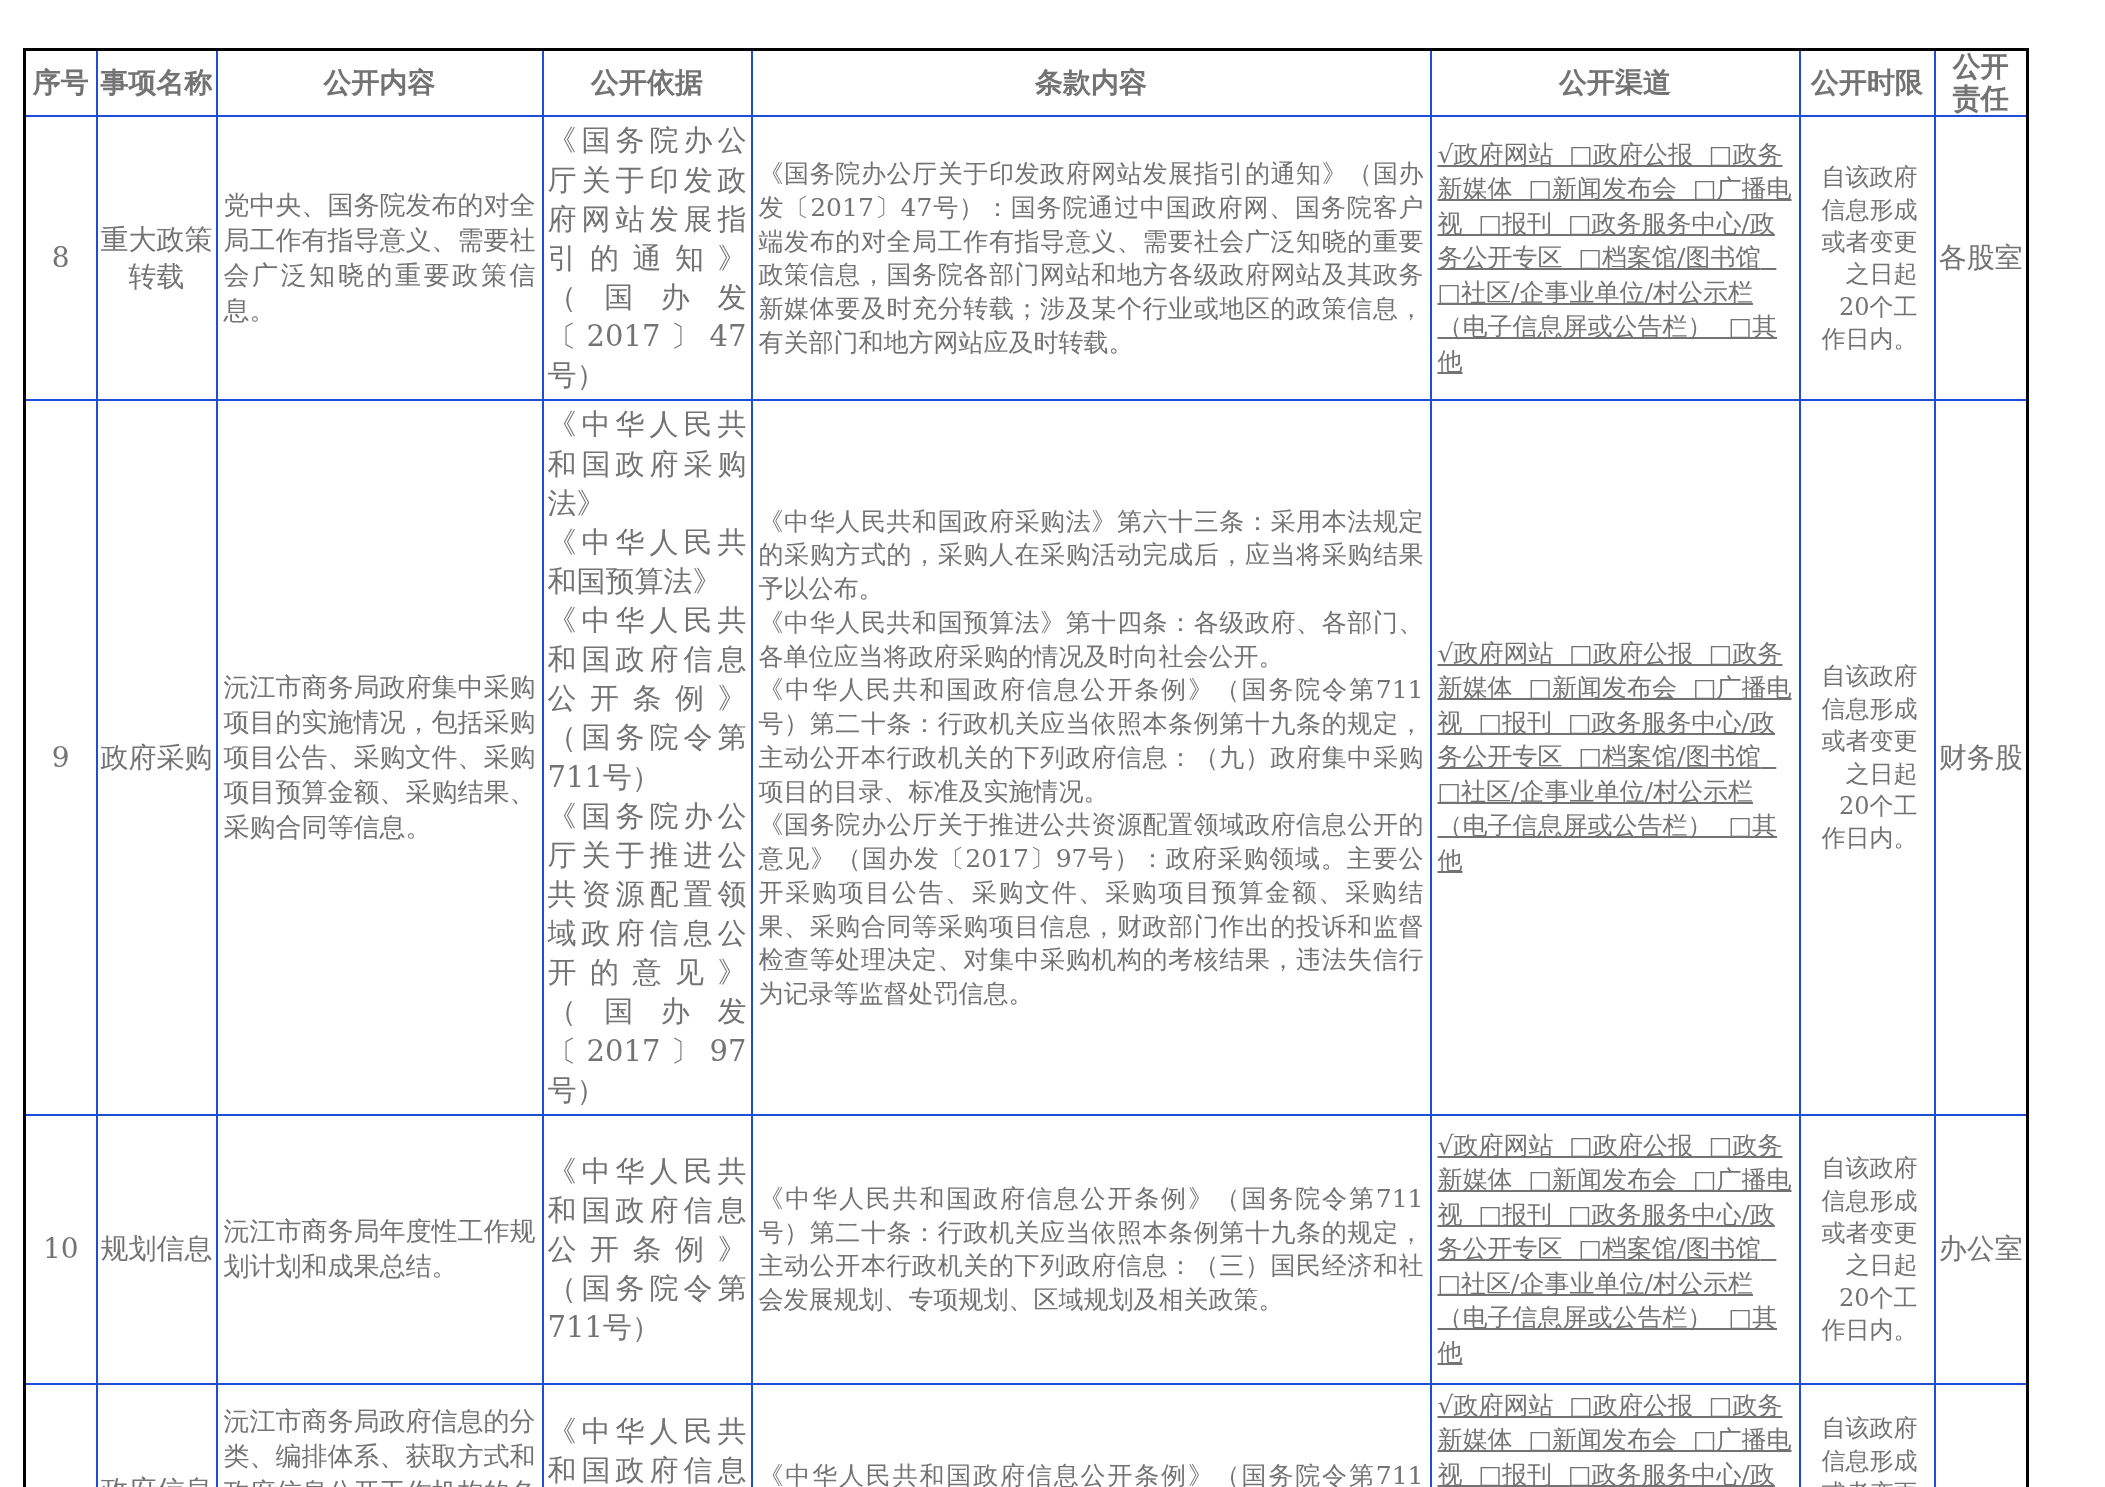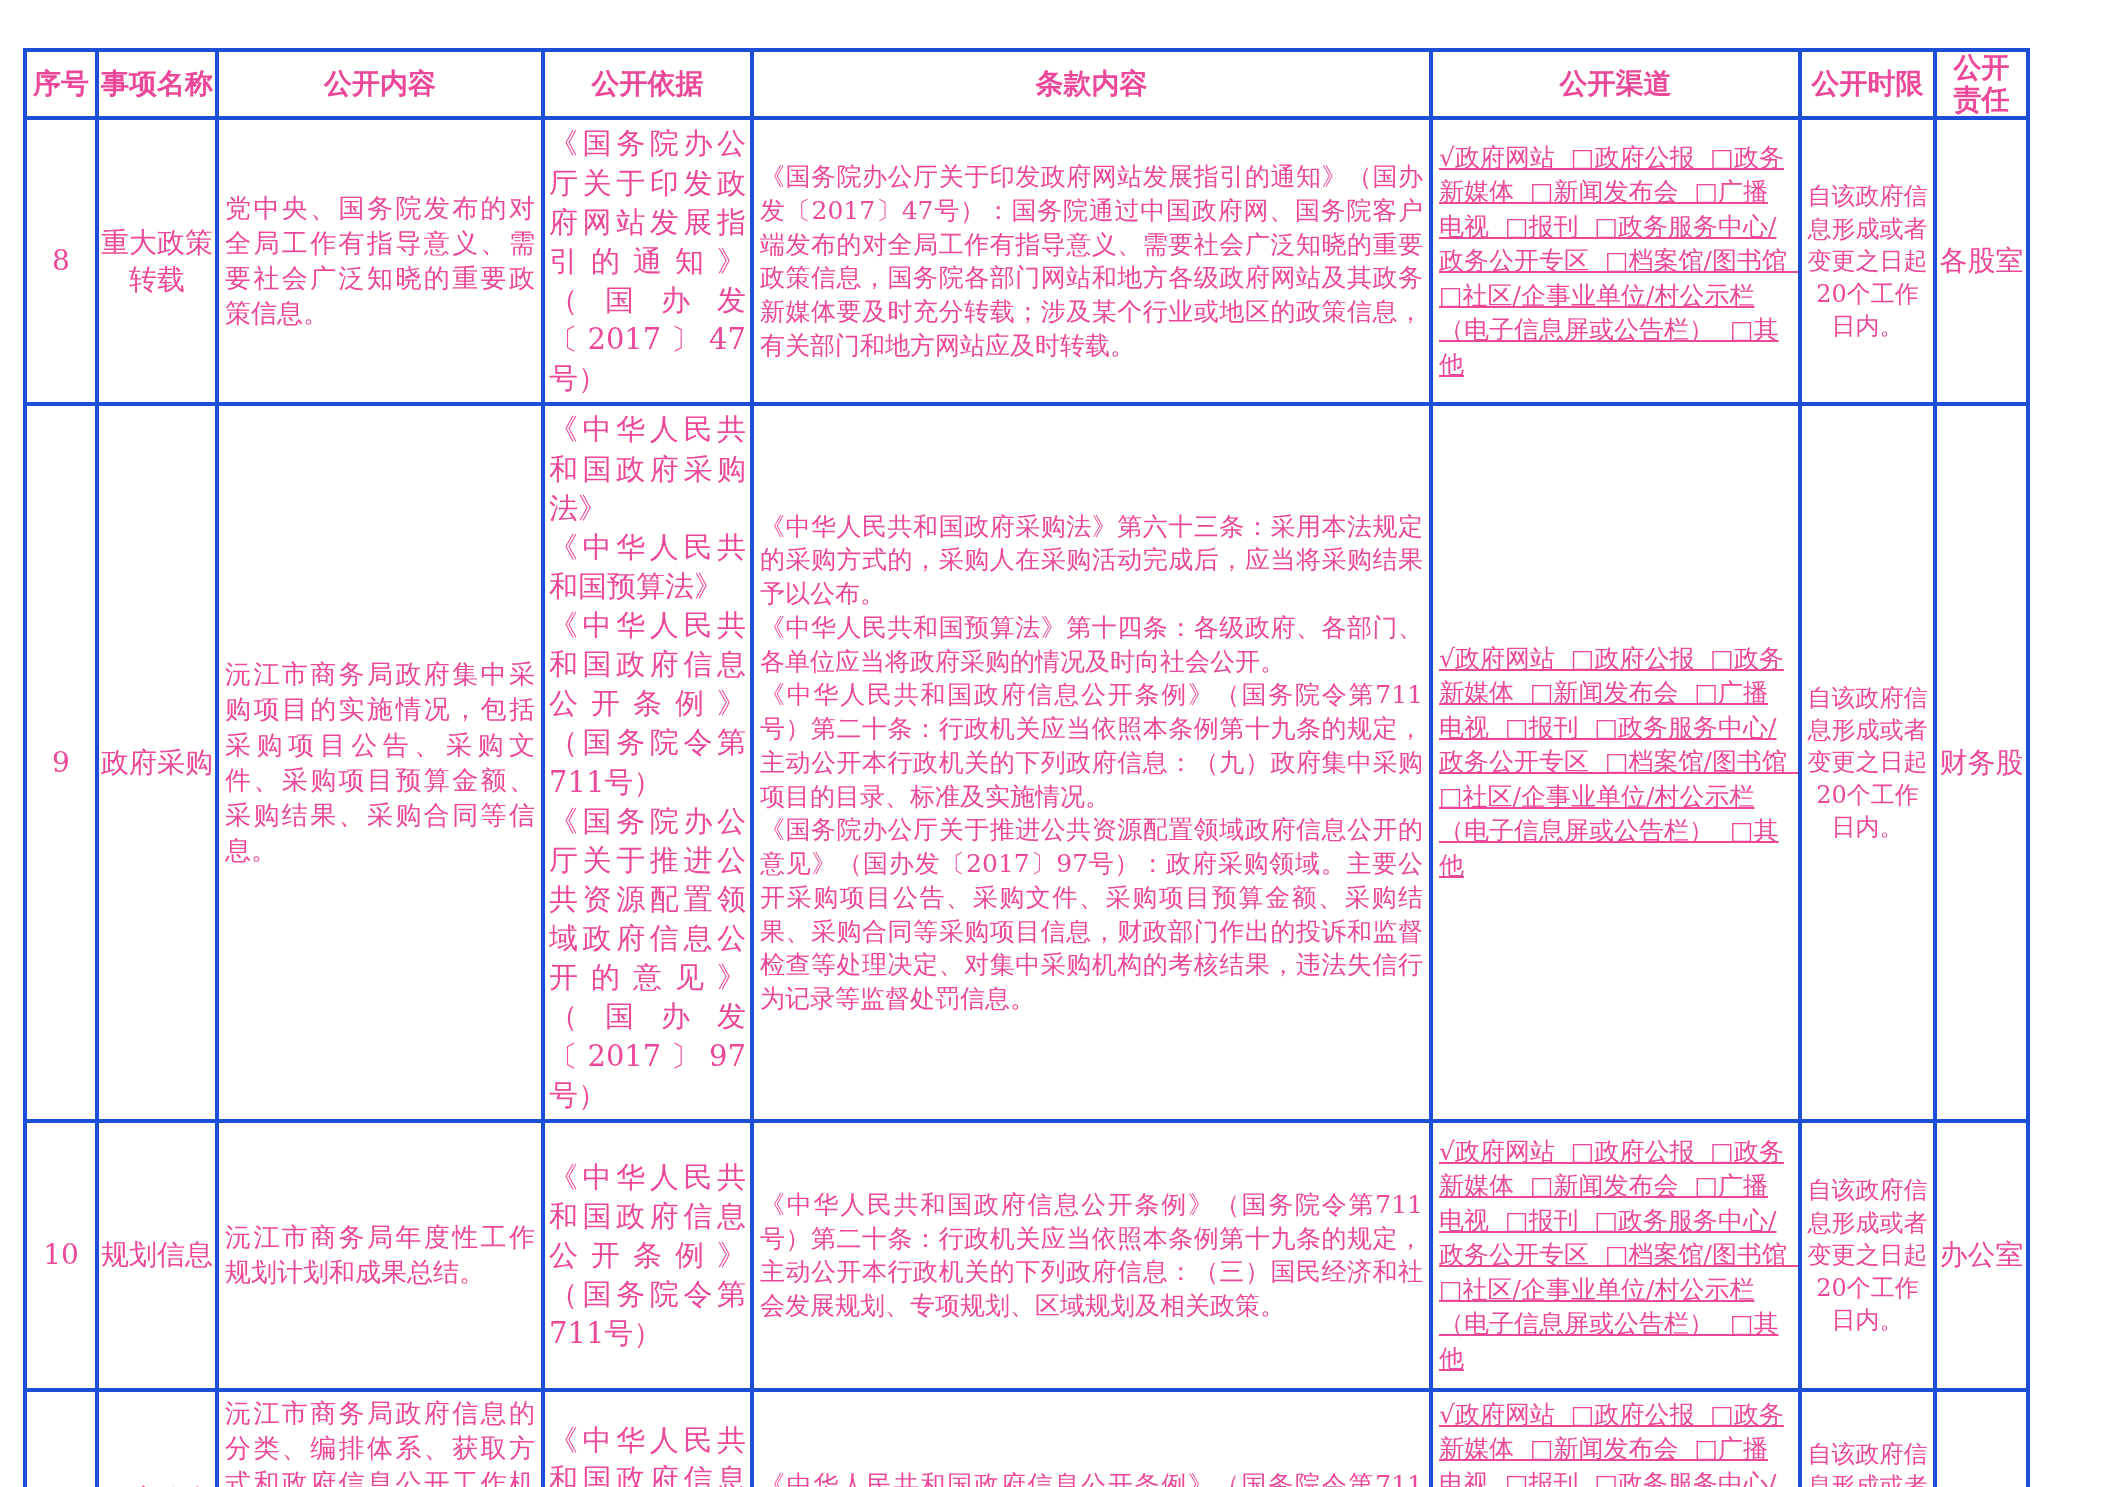--- a/index.html
+++ b/index.html
@@ -21,23 +21,23 @@
   table.gov-table {
     position: absolute;
     left: 23px;
     top: 48px;
     width: 2003px;
     border-collapse: collapse;
     table-layout: fixed;
     border: 3px solid #000000;
   }
   .gov-table th, .gov-table td {
-    border: 4px solid #1d4ed8;
+    border: 2px solid #1d4ed8;
     vertical-align: middle;
-    color: #ec4899;
+    color: #737373;
     overflow: hidden;
   }
   .gov-table th {
     font-weight: bold;
     font-size: 28px;
     line-height: 1.15;
     text-align: center;
     padding: 2px;
     height: 55px;
   }
@@ -50,21 +50,21 @@
   }
   td.c-no, td.c-name, td.c-resp {
     text-align: center;
     font-size: 28px;
     padding: 2px;
   }
   td.c-content { text-align: justify; font-size: 26px; }
   td.c-basis   { text-align: justify; font-size: 29px; padding: 4px; }
   td.c-clause  { text-align: justify; font-size: 25px; }
   td.c-channel { text-align: left;    font-size: 25px; line-height: 1.38; text-decoration: underline; }
-  td.c-time    { text-align: center;    font-size: 24px; padding: 4px; }
+  td.c-time    { text-align: right;    font-size: 24px; padding: 16px; }
   tr.r-header { height: 59px; }
   tr.r-8  { height: 258px; }
   tr.r-9  { height: 548px; }
   tr.r-10 { height: 269px; }
   tr.r-11 { height: 200px; }
 </style>
 </head>
 <body>
 
 <div class="page">

